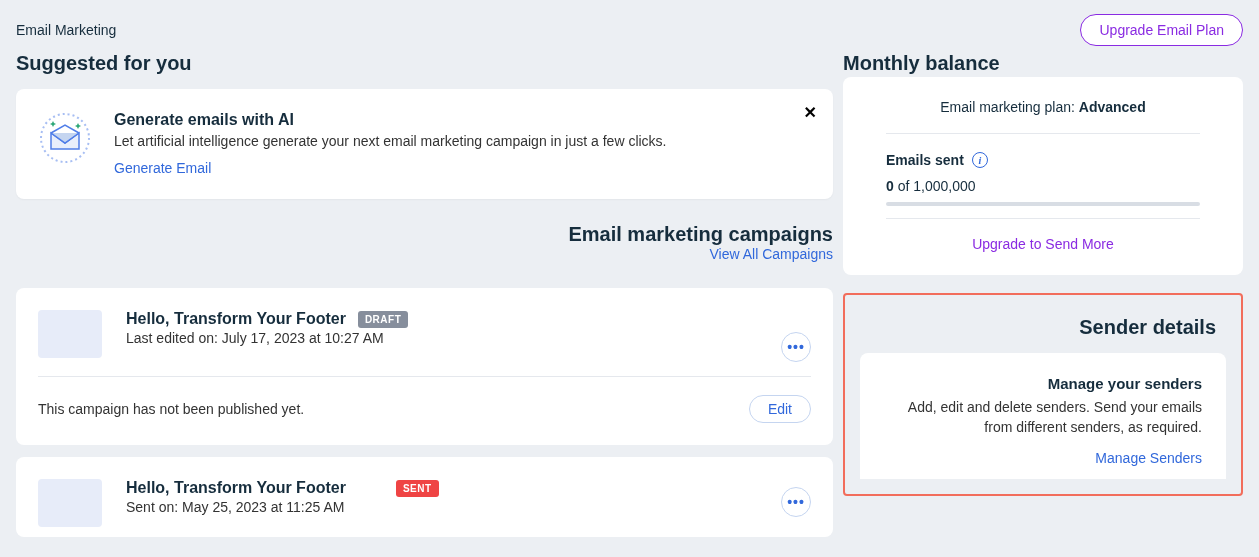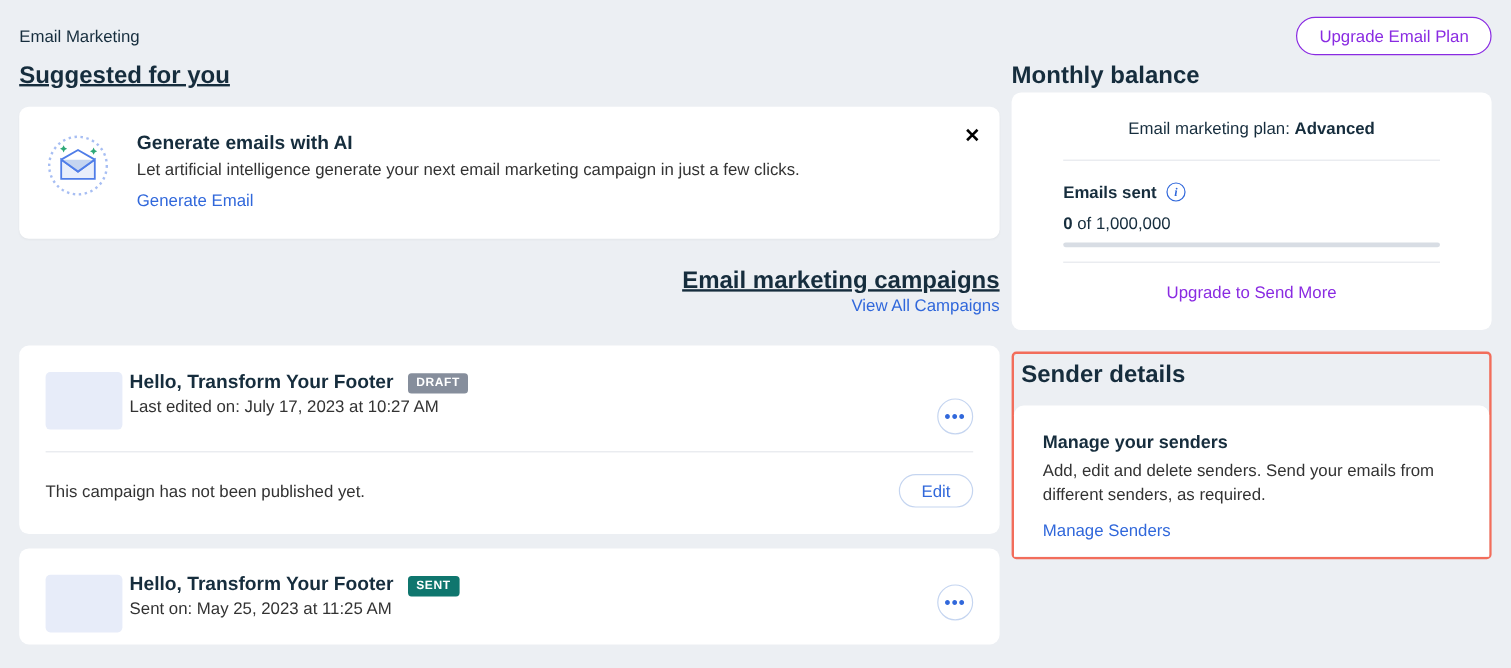--- a/index.html
+++ b/index.html
@@ -36,21 +36,20 @@
       padding: 7px 18px;
       font-size: 14px;
       font-weight: 500;
       cursor: pointer;
     }
     .section-heading {
       font-size: 20px;
       font-weight: 700;
       color: #162d3d;
       margin-bottom: 14px;
-      text-decoration: underline;
     }
     .card {
       background: #fff;
       border-radius: 8px;
       box-shadow: 0 1px 2px rgba(0,0,0,0.04);
     }
     .suggest-card {
       padding: 22px 22px 22px 22px;
       display: flex;
       gap: 22px;
@@ -103,21 +102,21 @@
     .campaign-card {
       background: #fff;
       border-radius: 8px;
       padding: 22px;
       position: relative;
       margin-bottom: 12px;
     }
     .campaign-row {
       display: flex;
       align-items: flex-start;
-      gap: 6px;
+      gap: 24px;
     }
     .campaign-thumb {
       width: 64px;
       height: 48px;
       background: #e7ecf9;
       border-radius: 4px;
       flex-shrink: 0;
     }
     .campaign-info {
       flex: 1;
@@ -138,22 +137,23 @@
       letter-spacing: 0.5px;
       padding: 3px 7px;
       border-radius: 3px;
       text-transform: uppercase;
     }
     .badge-draft {
       background: #868e9c;
       color: #fff;
     }
     .badge-sent {
-      background: #0f766e;
+      background: #ef4444;
       color: #fff;
+      margin-left: 38px;
     }
     .campaign-meta {
       font-size: 14px;
       color: #333;
     }
     .more-btn {
       width: 30px;
       height: 30px;
       border: 1px solid #c5d5f0;
       border-radius: 50%;
@@ -267,22 +267,23 @@
     }
     .upgrade-send-more a {
       color: #8a2be2;
       text-decoration: none;
       font-size: 14px;
       cursor: pointer;
     }
     .sender-section {
       border: 2.5px solid #f26d5b;
       border-radius: 4px;
-      padding: 0;
+      padding: 15px;
       background: #eceff3;
+      text-align: right;
     }
     .sender-heading {
       font-size: 20px;
       font-weight: 700;
       padding: 6px 10px 14px 6px;
     }
     .sender-card {
       background: #fff;
       border-radius: 8px 8px 0 0;
       padding: 22px 24px 12px 24px;

